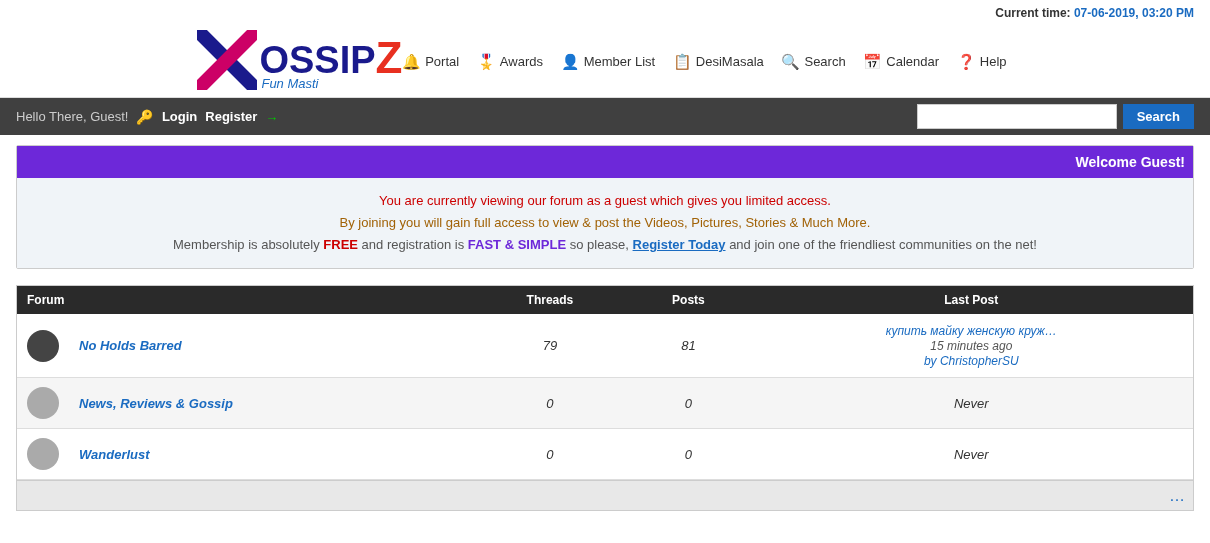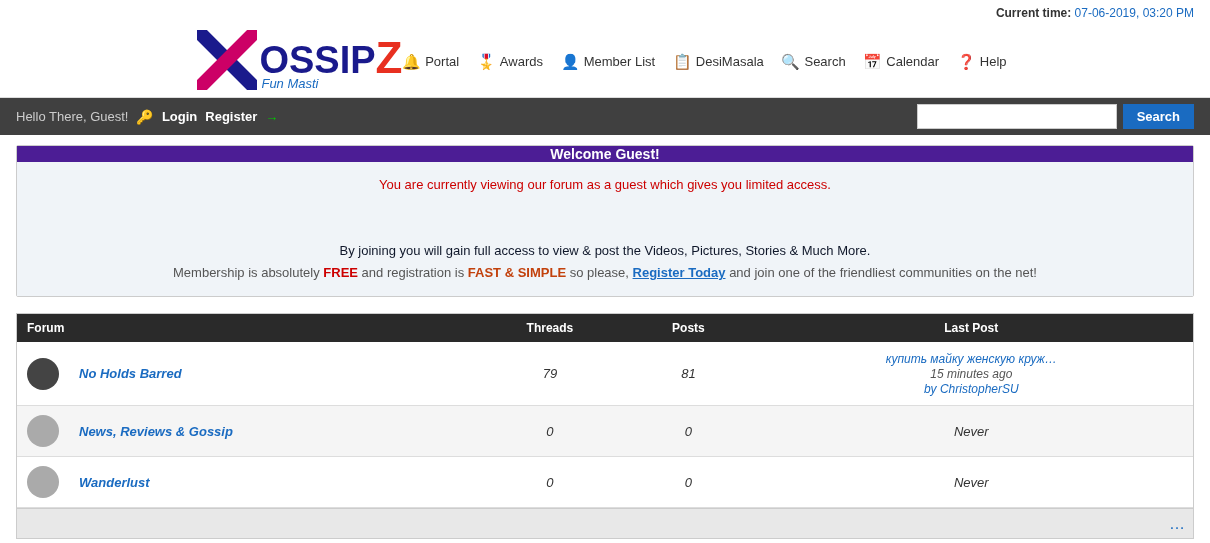--- a/index.html
+++ b/index.html
@@ -6,21 +6,21 @@
     body { font-family: Arial, sans-serif; font-size: 13px; background: #fff; color: #333; }
 
     
     #top-bar {
       text-align: right;
       padding: 6px 16px;
       font-size: 12px;
       color: #333;
     }
     #top-bar .current-time-label { font-weight: bold; }
-    #top-bar .time-value { color: #1a6bc1; }
+    #top-bar .time-value { color: #1a6bc1; font-weight: bold; }
 
     
     #header {
       display: flex;
       align-items: center;
       justify-content: center;
       padding: 4px 16px 4px 10px;
       border-bottom: 1px solid #ddd;
     }
     #logo-area {
@@ -105,38 +105,39 @@
       color: #333;
     }
 
     
     #welcome-box {
       border: 1px solid #ccc;
       margin-bottom: 16px;
       border-radius: 2px;
     }
     #welcome-header {
-      background: #4c1d95;
-      color: #fff;
-      text-align: center;
+      background: #6d28d9;
+      color: #fff;
+      text-align: right;
+      padding: 8px;
       font-weight: bold;
       font-size: 14px;
     }
     #welcome-body {
       background: #f0f4f8;
       padding: 12px;
       text-align: center;
       line-height: 1.7;
       font-size: 13px;
     }
     #welcome-body .line1 { color: #cc0000; }
-    #welcome-body .line2 { color: #0f172a; margin-top: 44px; }
+    #welcome-body .line2 { color: #a16207; }
     #welcome-body .line3 { color: #555; }
     #welcome-body .free { color: #cc0000; font-weight: bold; }
-    #welcome-body .fast { color: #c2410c; font-weight: bold; }
+    #welcome-body .fast { color: #6d28d9; font-weight: bold; }
     #welcome-body .register-link { color: #1a6bc1; font-weight: bold; text-decoration: underline; cursor: pointer; }
 
     
     #chitchat-section {
       border: 1px solid #ccc;
     }
     #chitchat-header {
       background: #1a6bc1;
       color: #fff;
       padding: 7px 10px;

